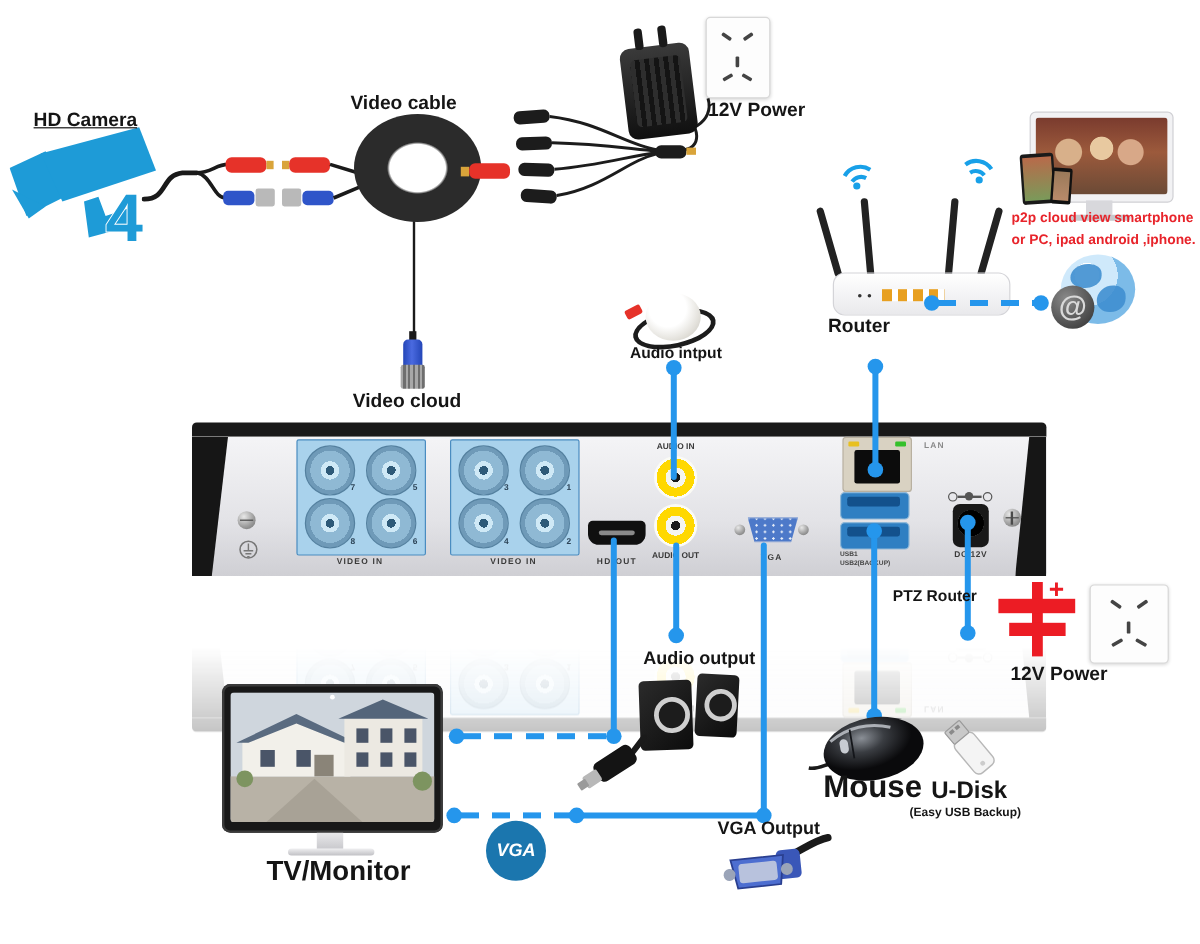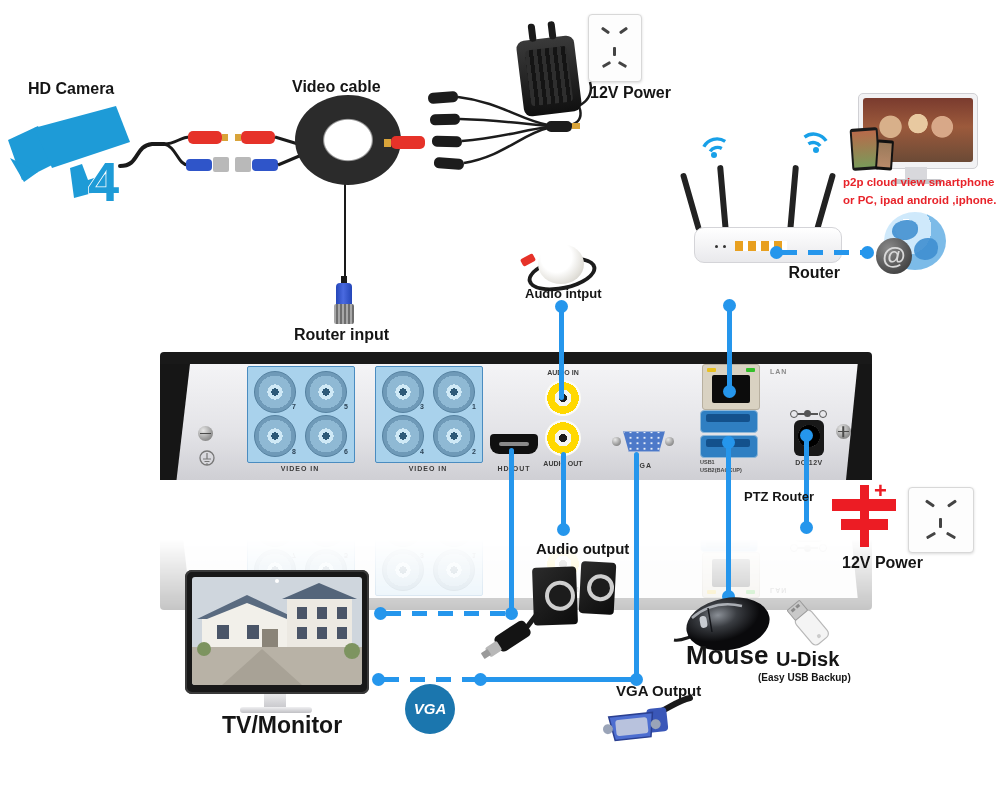--- a/index.html
+++ b/index.html
@@ -66,21 +66,21 @@
   .tinytxt{position:absolute;font-size:5.5px;font-weight:bold;color:#444;line-height:7px;white-space:nowrap;}
   .screw{position:absolute;width:15px;height:15px;border-radius:50%;
          background:radial-gradient(circle at 35% 30%,#e8e8e8,#9a9a9a 60%,#6f6f6f);}
   .screw i{position:absolute;left:2px;top:6.5px;width:11px;height:1.5px;background:#4a4a4a;display:block;}
 </style>
 </head>
 <body>
 
 <div class="scene">
 
-  <div class="lbl" style="left:28px;top:80px;font-size:16px;">HD Camera</div>
+  <div class="lbl" style="left:28px;top:92px;font-size:16px;text-decoration:underline;">HD Camera</div>
   <svg class="abs" style="left:8px;top:102px;z-index:3;" width="135" height="105" viewBox="0 0 135 105">
     <polygon points="0,38 30,24 46,62 14,78" fill="#1e9bd7"></polygon>
     <polygon points="26,26 108,4 122,40 44,66" fill="#1e9bd7"></polygon>
     <polygon points="2,56 16,80 30,70" fill="#1e9bd7"></polygon>
     <path d="M62,66 L74,62 L80,78 L98,72 L103,86 L66,96 Z" fill="#1e9bd7"></path>
     <text x="80" y="99" font-size="56" font-weight="bold" fill="#1e9bd7" stroke="#ffffff" stroke-width="1.5" paint-order="stroke">4</text>
   </svg>
 
   <svg class="abs" style="left:118px;top:104px;z-index:2;" width="192" height="78" viewBox="0 0 192 78">
     <path d="M2,62 C22,62 16,42 34,40 L46,40" stroke="#1a1a1a" stroke-width="4" fill="none" stroke-linecap="round"></path>
@@ -154,21 +154,21 @@
   </svg>
   <div class="antenna" style="left:688px;top:172px;height:60px;transform:rotate(-16deg);"></div>
   <div class="antenna" style="left:720px;top:165px;height:68px;transform:rotate(-5deg);"></div>
   <div class="antenna" style="left:790px;top:165px;height:68px;transform:rotate(5deg);"></div>
   <div class="antenna" style="left:822px;top:172px;height:60px;transform:rotate(16deg);"></div>
   <div class="router-body">
     <div class="abs" style="left:20px;top:17px;width:3px;height:3px;border-radius:50%;background:#333;"></div>
     <div class="abs" style="left:28px;top:17px;width:3px;height:3px;border-radius:50%;background:#333;"></div>
     <div class="abs" style="left:40px;top:13px;width:52px;height:10px;background:repeating-linear-gradient(90deg,#e8a020 0 8px,#fff 8px 13px);"></div>
   </div>
-  <div class="lbl" style="left:690px;top:264px;width:150px;text-align:right;font-size:16px;">Router</div>
+  <div class="lbl" style="left:690px;top:264px;width:150px;text-align:left;font-size:16px;">Router</div>
 
   <div class="abs" style="left:858px;top:93px;width:118px;height:74px;background:#f2f2f4;border:1px solid #d0d0d4;border-radius:5px;z-index:3;">
     <div class="abs" style="left:4px;top:4px;right:4px;bottom:6px;border-radius:3px;background:
       radial-gradient(circle at 25% 45%,#d8b08a 0 12%,transparent 13%),
       radial-gradient(circle at 50% 40%,#e8c9a0 0 14%,transparent 15%),
       radial-gradient(circle at 72% 45%,#d8a888 0 12%,transparent 13%),
       linear-gradient(#7a3b2e,#9c5a3c 45%,#6b4a36);"></div>
   </div>
   <div class="abs" style="left:905px;top:167px;width:22px;height:12px;background:#d8d8dc;z-index:3;"></div>
   <div class="abs" style="left:892px;top:179px;width:50px;height:5px;background:#c8c8cc;border-radius:2px;z-index:3;"></div>
@@ -194,21 +194,21 @@
   <div class="dot" style="left:861px;top:246px;"></div>
 
   <div class="mic-ring"></div>
   <div class="mic-dome"></div>
   <div class="abs" style="left:521px;top:256px;width:14px;height:8px;background:#e63229;transform:rotate(-28deg);z-index:3;border-radius:2px;"></div>
   <div class="lbl" style="left:525px;top:286px;font-size:13px;">Audio intput</div>
 
   <div class="abs" style="left:341px;top:276px;width:6px;height:8px;background:#1a1a1a;z-index:3;"></div>
   <div class="abs" style="left:336px;top:283px;width:16px;height:22px;background:linear-gradient(90deg,#2446b8,#4a6ae0 45%,#2446b8);border-radius:4px 4px 0 0;z-index:3;"></div>
   <div class="abs" style="left:334px;top:304px;width:20px;height:20px;background:repeating-linear-gradient(90deg,#a8a8a8 0 2px,#6e6e6e 2px 4px);border-radius:2px;z-index:3;"></div>
-  <div class="lbl" style="left:294px;top:326px;font-size:16px;">Router input</div>
+  <div class="lbl" style="left:294px;top:326px;font-size:16px;">Video cloud</div>
 
   <div class="v" style="left:559px;top:305px;height:95px;"></div>
   <div class="dot" style="left:555px;top:300px;"></div>
 
   <div class="v" style="left:727px;top:303px;height:90px;"></div>
   <div class="dot" style="left:723px;top:299px;"></div>
   <div class="dot" style="left:723px;top:385px;"></div>
 
   <div class="v" style="left:509px;top:448px;height:168px;"></div>
   <div class="dash" style="left:386px;top:611px;width:125px;"></div>
@@ -378,21 +378,21 @@
       <circle cx="160" cy="74" r="8" fill="#7d9460"></circle>
       <circle cx="85" cy="4" r="2" fill="#fff"></circle>
     </svg>
   </div>
   <div class="abs" style="left:264px;top:694px;width:22px;height:14px;background:linear-gradient(#e8e8ea,#c8c8cc);z-index:4;"></div>
   <div class="abs" style="left:240px;top:707px;width:72px;height:6px;background:linear-gradient(#f0f0f2,#c0c0c4);border-radius:3px;z-index:4;"></div>
   <div class="lbl" style="left:222px;top:712px;font-size:23px;">TV/Monitor</div>
 
   <div class="vga-badge">VGA</div>
 
-  <div class="lbl" style="left:598px;top:682px;font-size:15px;margin-left:18px;">VGA Output</div>
+  <div class="lbl" style="left:598px;top:682px;font-size:15px;">VGA Output</div>
   <svg class="abs" style="left:598px;top:694px;z-index:7;" width="96" height="58" viewBox="0 0 96 58">
     <path d="M62,18 C74,12 82,6 92,4" stroke="#1a1a1a" stroke-width="6" fill="none" stroke-linecap="round"></path>
     <g transform="rotate(-6 40 34)">
       <rect x="50" y="16" width="20" height="24" rx="4" fill="#3a57b8"></rect>
       <polygon points="12,20 56,20 52,44 16,44" fill="#4d6ed0" stroke="#2a3f90" stroke-width="1.5"></polygon>
       <rect x="18" y="24" width="32" height="16" rx="3" fill="#b8c2dd"></rect>
       <circle cx="10" cy="32" r="5" fill="#9aa4b8"></circle>
       <circle cx="58" cy="32" r="5" fill="#9aa4b8"></circle>
     </g>
   </svg>

